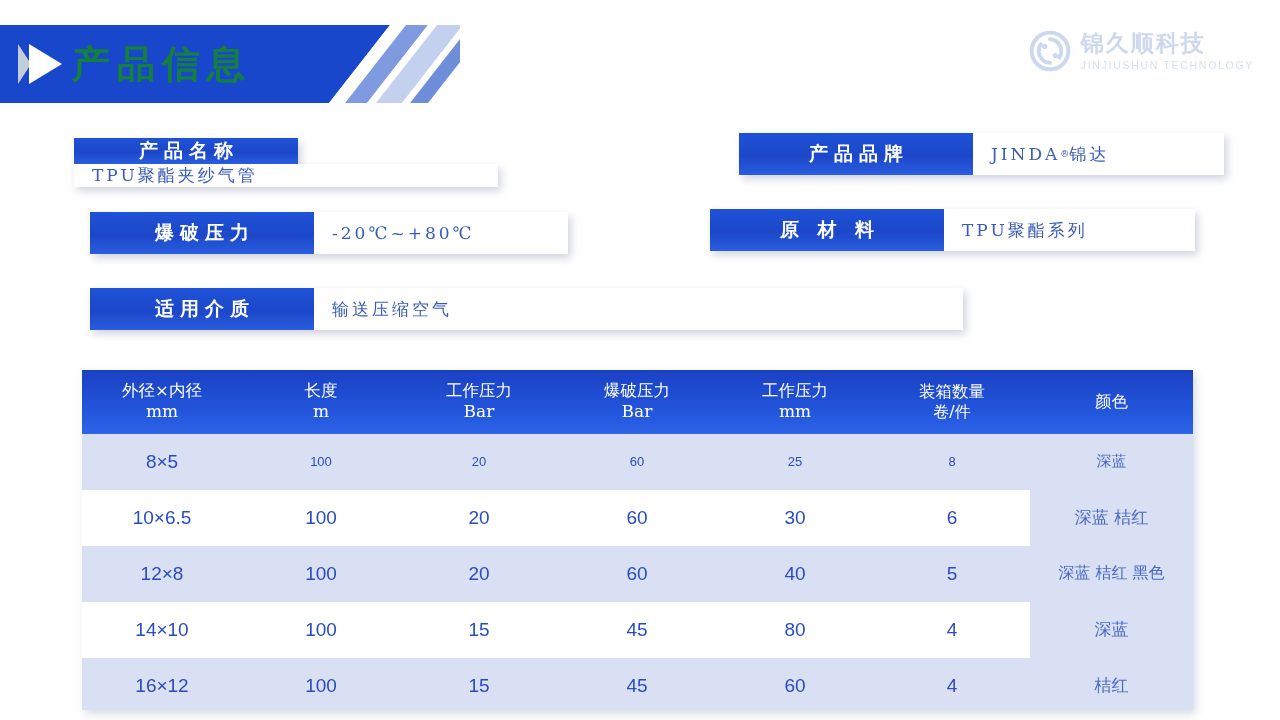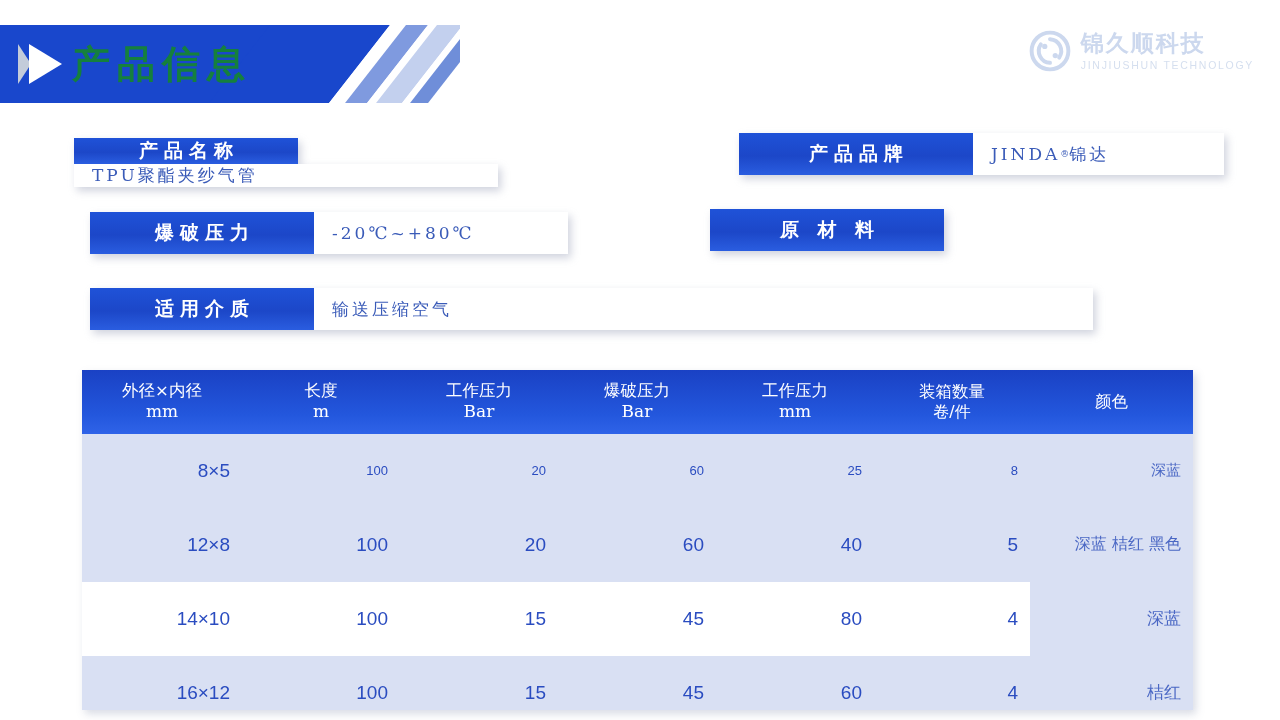--- a/index.html
+++ b/index.html
@@ -96,21 +96,21 @@
     padding:0 18px;
     white-space:nowrap;
     font-family:"DejaVu Serif",serif;
     flex:1;
   }
 
   #f-name{left:74px;top:138px;width:424px;flex-direction:column;}
   #f-name .lbl{width:190px;}
   #f-temp{left:90px;top:212px;width:478px;}
   #f-temp .lbl{width:190px;}
-  #f-media{left:90px;top:288px;width:1003px;}
+  #f-media{left:90px;top:288px;width:873px;}
   #f-media .lbl{width:190px;}
   #f-brand{left:710px;top:133px;width:485px;padding-left:29px;}
   #f-brand .lbl{width:200px;}
   #f-mat{left:710px;top:209px;width:485px;text-align:right;}
   #f-mat .lbl{width:200px;}
 
   .sup{font-size:9px;vertical-align:super;letter-spacing:0;}
 
   
   .table-wrap{
@@ -130,24 +130,24 @@
     text-align:center;
     font-family:"DejaVu Sans",sans-serif;
   }
   .tbl thead th .u2{
     font-family:"DejaVu Serif",serif;
     font-size:17px;
     display:block;
   }
   .tbl thead th .u2.cn{font-family:"DejaVu Sans",sans-serif;font-size:16px;}
   .tbl tbody td{
-    text-align:right;
+    text-align:center;
     color:#2a4cc0;
     font-size:19px;
-    padding:12px;
+    padding:3px;
     height:50px;
     font-family:"Liberation Sans",sans-serif;
   }
   .tbl tbody tr.alt td{background:#d9e0f3;}
   .tbl tbody tr.norm td{background:#ffffff;}
   .tbl tbody tr.small td{font-size:13px;}
   .tbl tbody tr.small td.c0{font-size:19px;}
   .tbl tbody td.color-cell{
     background:#d9e0f3 !important;
     color:#4a67c4;
@@ -212,20 +212,21 @@
   <div class="val">JINDA<span class="sup">®</span>锦达</div>
 </div>
 
 <div class="field" id="f-temp">
   <div class="lbl">爆破压力</div>
   <div class="val">-20℃~+80℃</div>
 </div>
 
 <div class="field" id="f-mat">
   <div class="lbl">原 材 料</div>
+  <div class="val">TPU聚酯系列</div>
 </div>
 
 <div class="field" id="f-media">
   <div class="lbl">适用介质</div>
   <div class="val">输送压缩空气</div>
 </div>
 
 <div class="table-wrap">
   <table class="tbl">
     <colgroup>
@@ -271,20 +272,29 @@
     <tbody>
       <tr class="alt small r1">
         <td class="c0">8×5</td>
         <td>100</td>
         <td>20</td>
         <td>60</td>
         <td>25</td>
         <td>8</td>
         <td class="color-cell">深蓝</td>
       </tr>
+      <tr class="norm r2">
+        <td class="c0">10×6.5</td>
+        <td>100</td>
+        <td>20</td>
+        <td>60</td>
+        <td>30</td>
+        <td>6</td>
+        <td class="color-cell">深蓝 桔红</td>
+      </tr>
       <tr class="alt r3">
         <td class="c0">12×8</td>
         <td>100</td>
         <td>20</td>
         <td>60</td>
         <td>40</td>
         <td>5</td>
         <td class="color-cell">深蓝 桔红 黑色</td>
       </tr>
       <tr class="norm r4">

